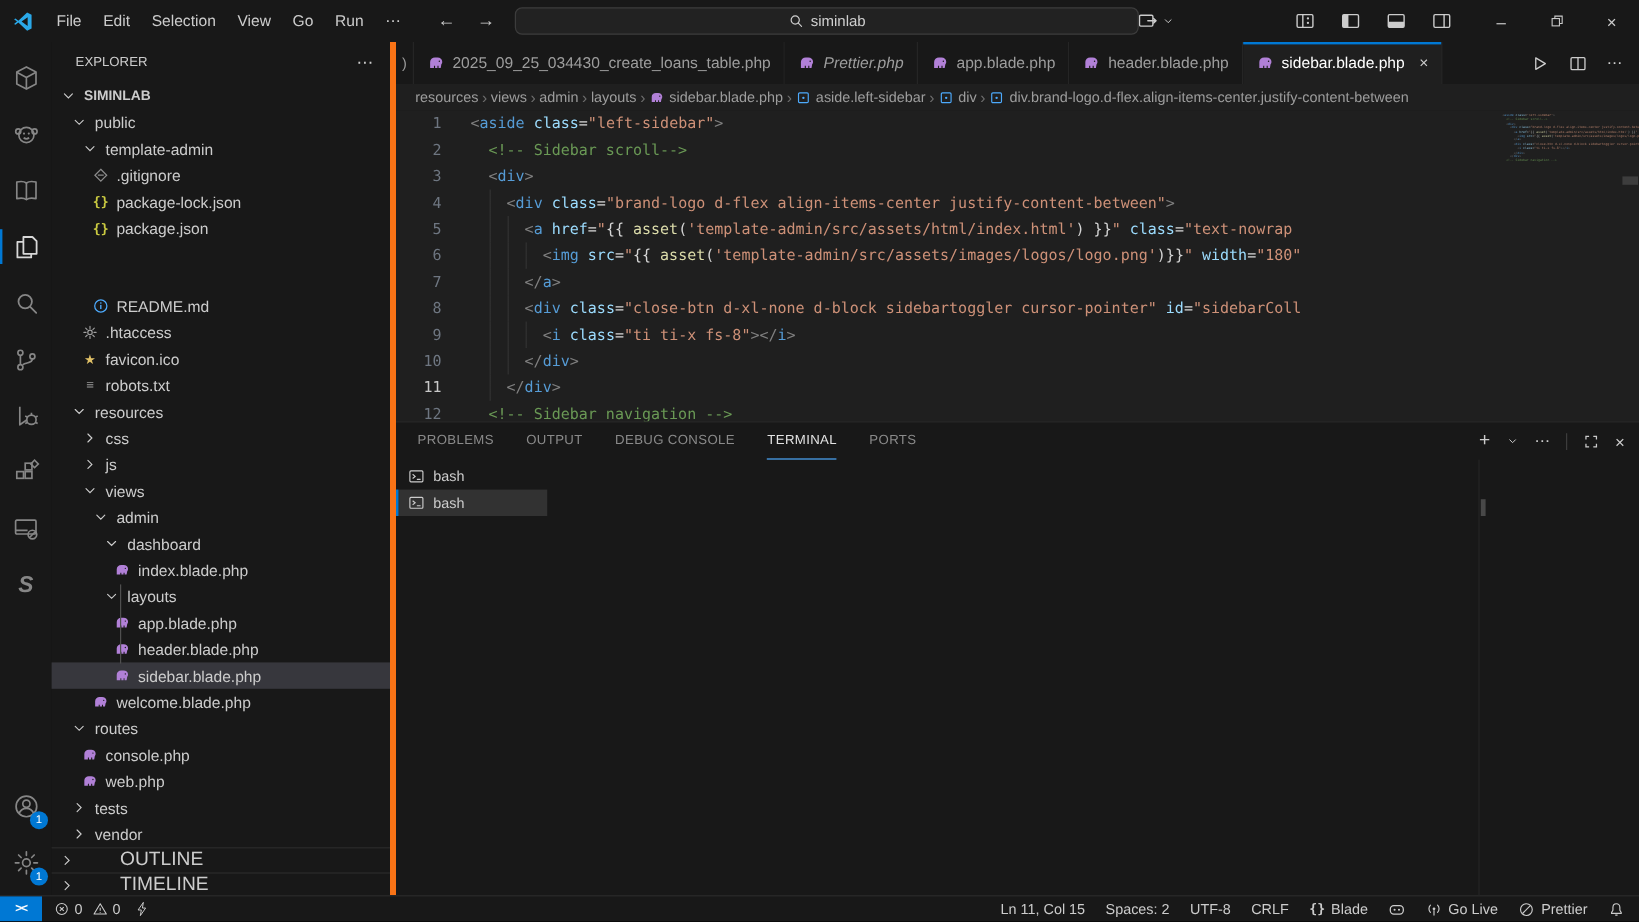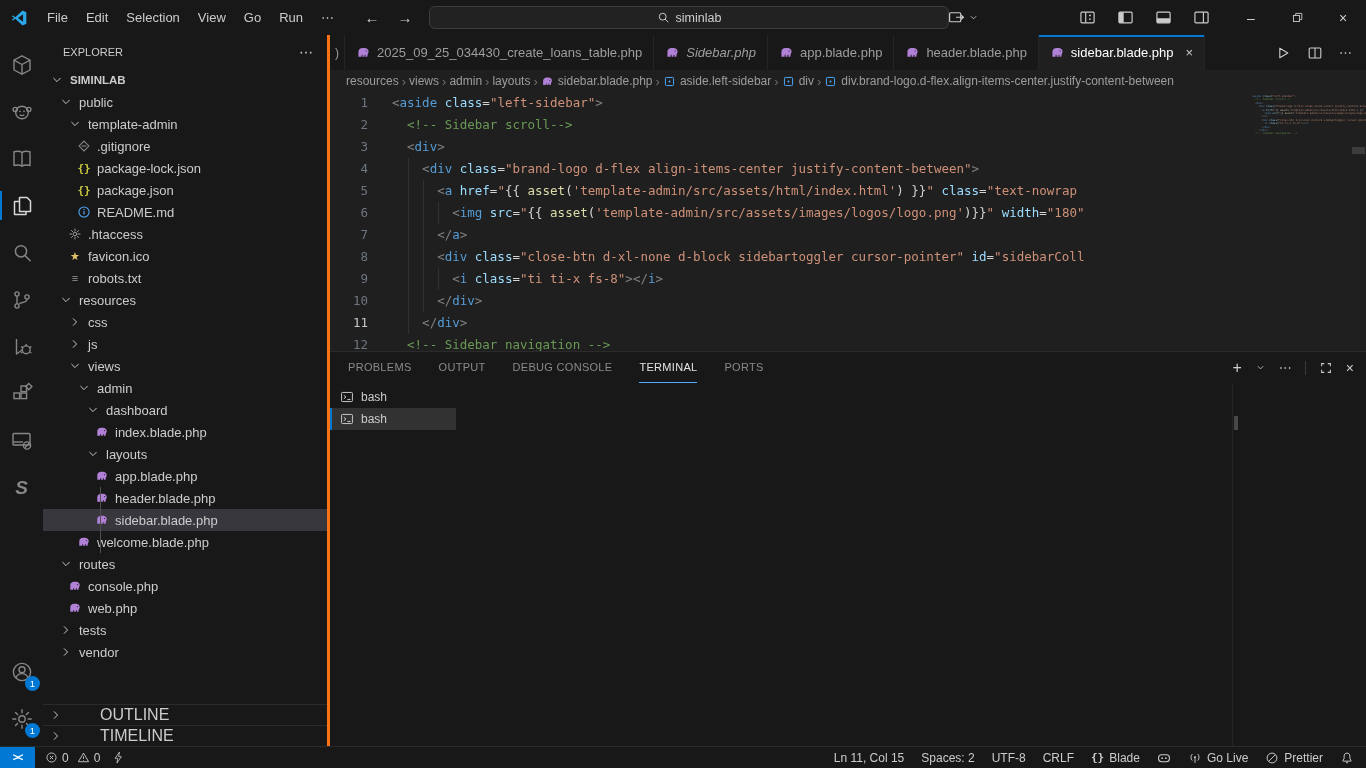--- a/index.html
+++ b/index.html
@@ -29,21 +29,21 @@
   .activitybar{width:43px;flex:0 0 43px;display:flex;flex-direction:column;align-items:center;padding-top:6px;background:#181818;}
   .ab-item{width:43px;height:47px;display:flex;align-items:center;justify-content:center;color:#868686;position:relative;}
   .ab-item.active{color:#d7d7d7;}
   .ab-item.active::before{content:'';position:absolute;left:0;top:9px;bottom:9px;width:2px;background:#0078d4;}
   .ab-bottom{margin-top:auto;display:flex;flex-direction:column;align-items:center;padding-bottom:4px;}
   .ab-badge{position:absolute;right:3px;bottom:4px;min-width:15px;height:15px;border-radius:50%;background:#0078d4;
     color:#fff;font-size:9.5px;display:flex;align-items:center;justify-content:center;}
   .s-glyph{font-weight:700;font-style:italic;font-size:19px;}
 
   
-  .sidebar{width:287px;flex:0 0 287px;background:#181818;border-right:3px solid #f97316;display:flex;flex-direction:column;font-size:13px;}
+  .sidebar{width:287px;flex:0 0 287px;background:#181818;border-right:5px solid #f97316;display:flex;flex-direction:column;font-size:13px;}
   .sb-header{height:34px;flex:0 0 34px;display:flex;align-items:center;padding:0 14px 0 20px;color:#cccccc;font-size:11px;}
   .sb-header .more{margin-left:auto;color:#cccccc;font-size:14px;}
   .tree{position:relative;flex:0 0 auto;}
   .tree-row{height:22px;display:flex;align-items:center;color:#cccccc;position:relative;}
   .tree-row.selected{background:#37373d;}
   .tree-row .chev{width:16px;flex:0 0 16px;display:flex;justify-content:center;}
   .tree-row .ficon{width:16px;flex:0 0 16px;display:flex;justify-content:center;align-items:center;font-size:11px;}
   .tree-row .lbl{margin-left:5px;white-space:nowrap;}
   .tree-row.root .lbl{font-weight:700;font-size:11.5px;}
   .ic-json{color:#cbcb41;font-family:"DejaVu Sans Mono",monospace;font-weight:700;font-size:10px;}
@@ -347,21 +347,21 @@
             <span class="lbl">.gitignore</span>
           </div>
           <div class="tree-row" style="padding-left: 33px;">
             <span class="ficon ic-json">{}</span>
             <span class="lbl">package-lock.json</span>
           </div>
           <div class="tree-row" style="padding-left: 33px;">
             <span class="ficon ic-json">{}</span>
             <span class="lbl">package.json</span>
           </div>
-          <div class="tree-row" style="padding-left: 33px;">
+          <div class="tree-row" style="padding-left: 33px; margin-top: 43px;">
             <span class="ficon">
               <svg viewBox="0 0 16 16" width="14" height="14" class="icn">
                 <circle cx="8" cy="8" r="5.8" stroke="#4daafc" fill="none" stroke-width="1.2"></circle>
                 <rect x="7.35" y="6.9" width="1.3" height="4" fill="#4daafc"></rect>
                 <rect x="7.35" y="4.5" width="1.3" height="1.3" fill="#4daafc"></rect>
               </svg>
             </span>
             <span class="lbl">README.md</span>
           </div>
           <div class="tree-row" style="padding-left: 24px;">
@@ -556,21 +556,21 @@
             </span>
             <span class="tlabel">2025_09_25_034430_create_loans_table.php</span>
           </div>
           <div class="tab preview">
             <span class="ticon" style="display: flex;">
               <svg viewBox="0 0 16 16" width="15" height="15" class="icn">
                 <path fill="#b180d7" d="M2.6 12.4V7.2c0-2.4 1.9-4 4.3-4h2.3c2.3 0 4.2 1.5 4.2 3.8 0 .9-.3 1.6-.8 2.2l-.6 3.2h-1.9v-1.9h-1v1.9H7v-1.9H6v1.9z"></path>
                 <circle cx="10.8" cy="6.4" r=".65" fill="#181818"></circle>
               </svg>
             </span>
-            <span class="tlabel">Sidebar.php</span>
+            <span class="tlabel">Prettier.php</span>
           </div>
           <div class="tab">
             <span class="ticon" style="display: flex;">
               <svg viewBox="0 0 16 16" width="15" height="15" class="icn">
                 <path fill="#b180d7" d="M2.6 12.4V7.2c0-2.4 1.9-4 4.3-4h2.3c2.3 0 4.2 1.5 4.2 3.8 0 .9-.3 1.6-.8 2.2l-.6 3.2h-1.9v-1.9h-1v1.9H7v-1.9H6v1.9z"></path>
                 <circle cx="10.8" cy="6.4" r=".65" fill="#181818"></circle>
               </svg>
             </span>
             <span class="tlabel">app.blade.php</span>
           </div>

